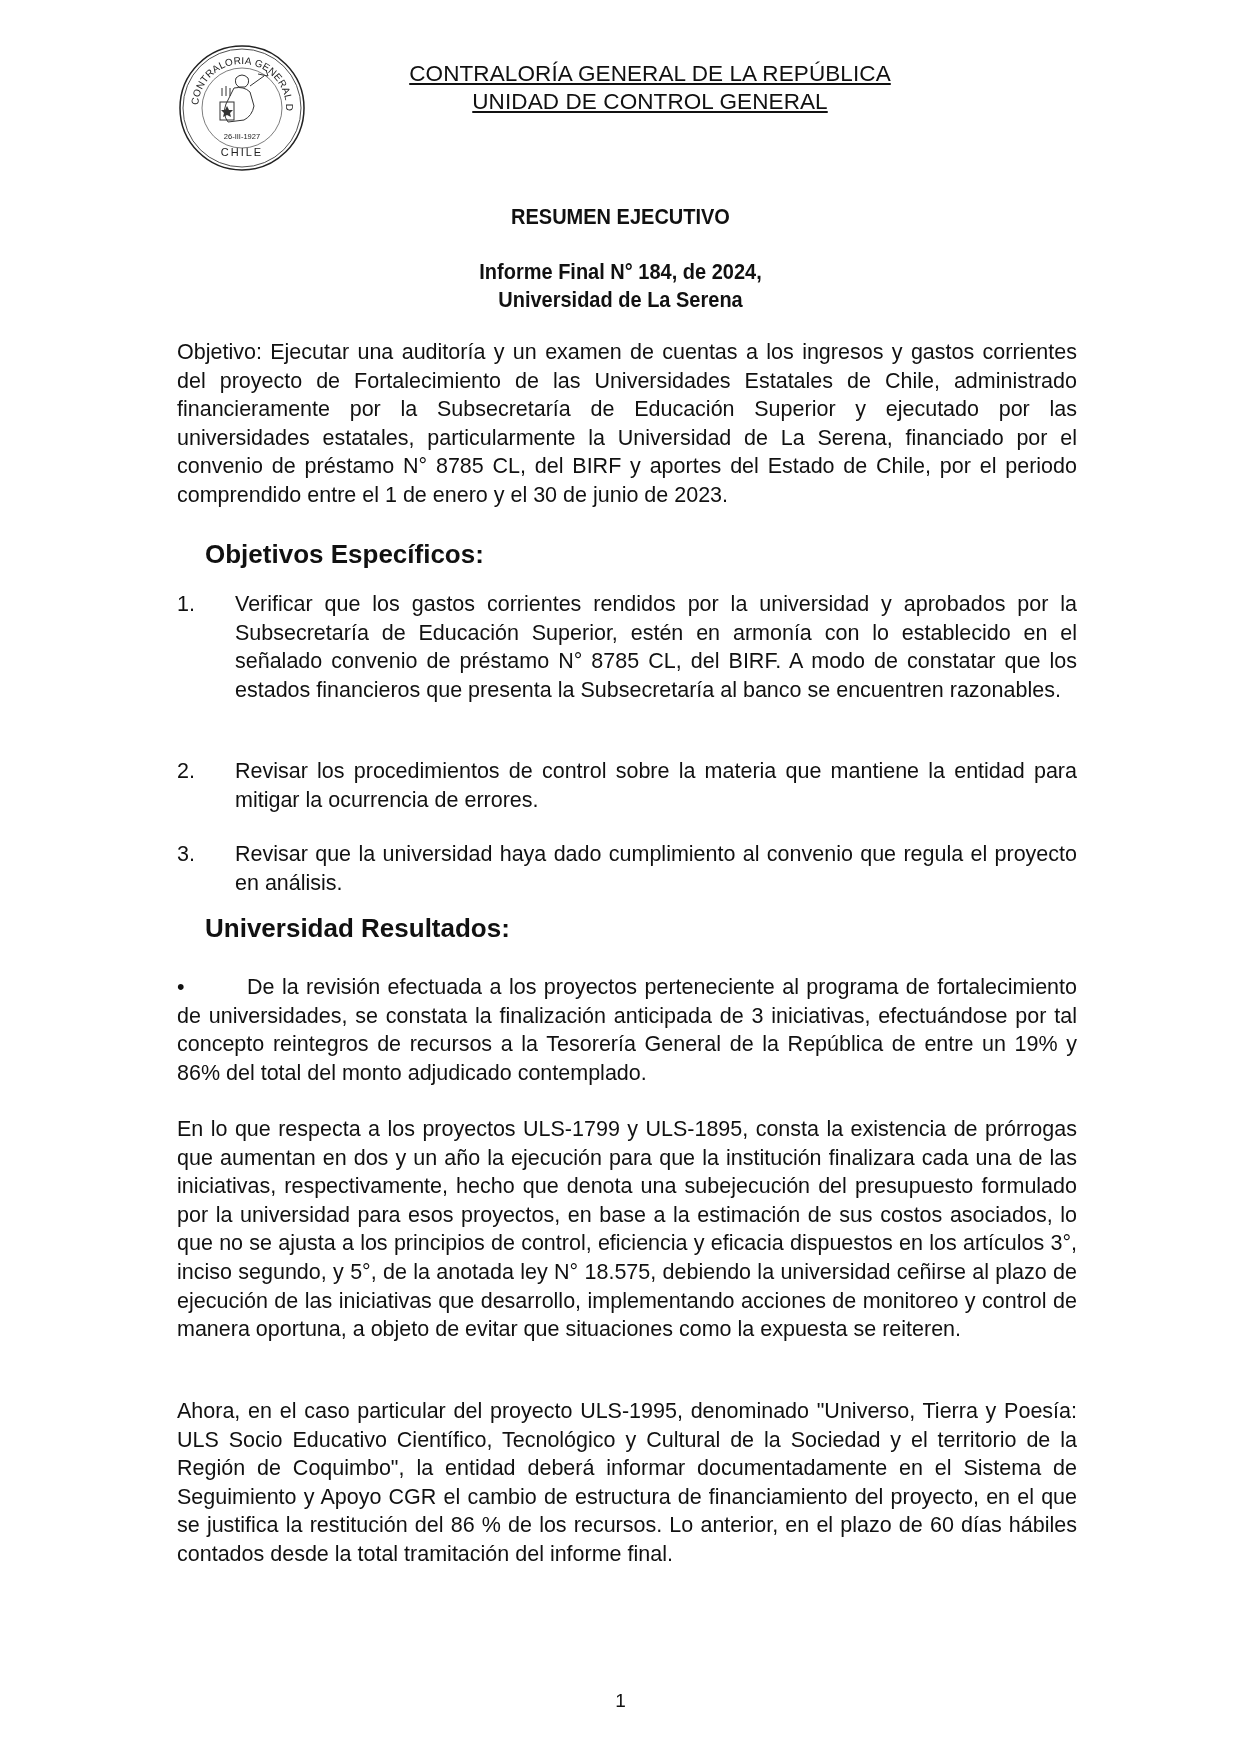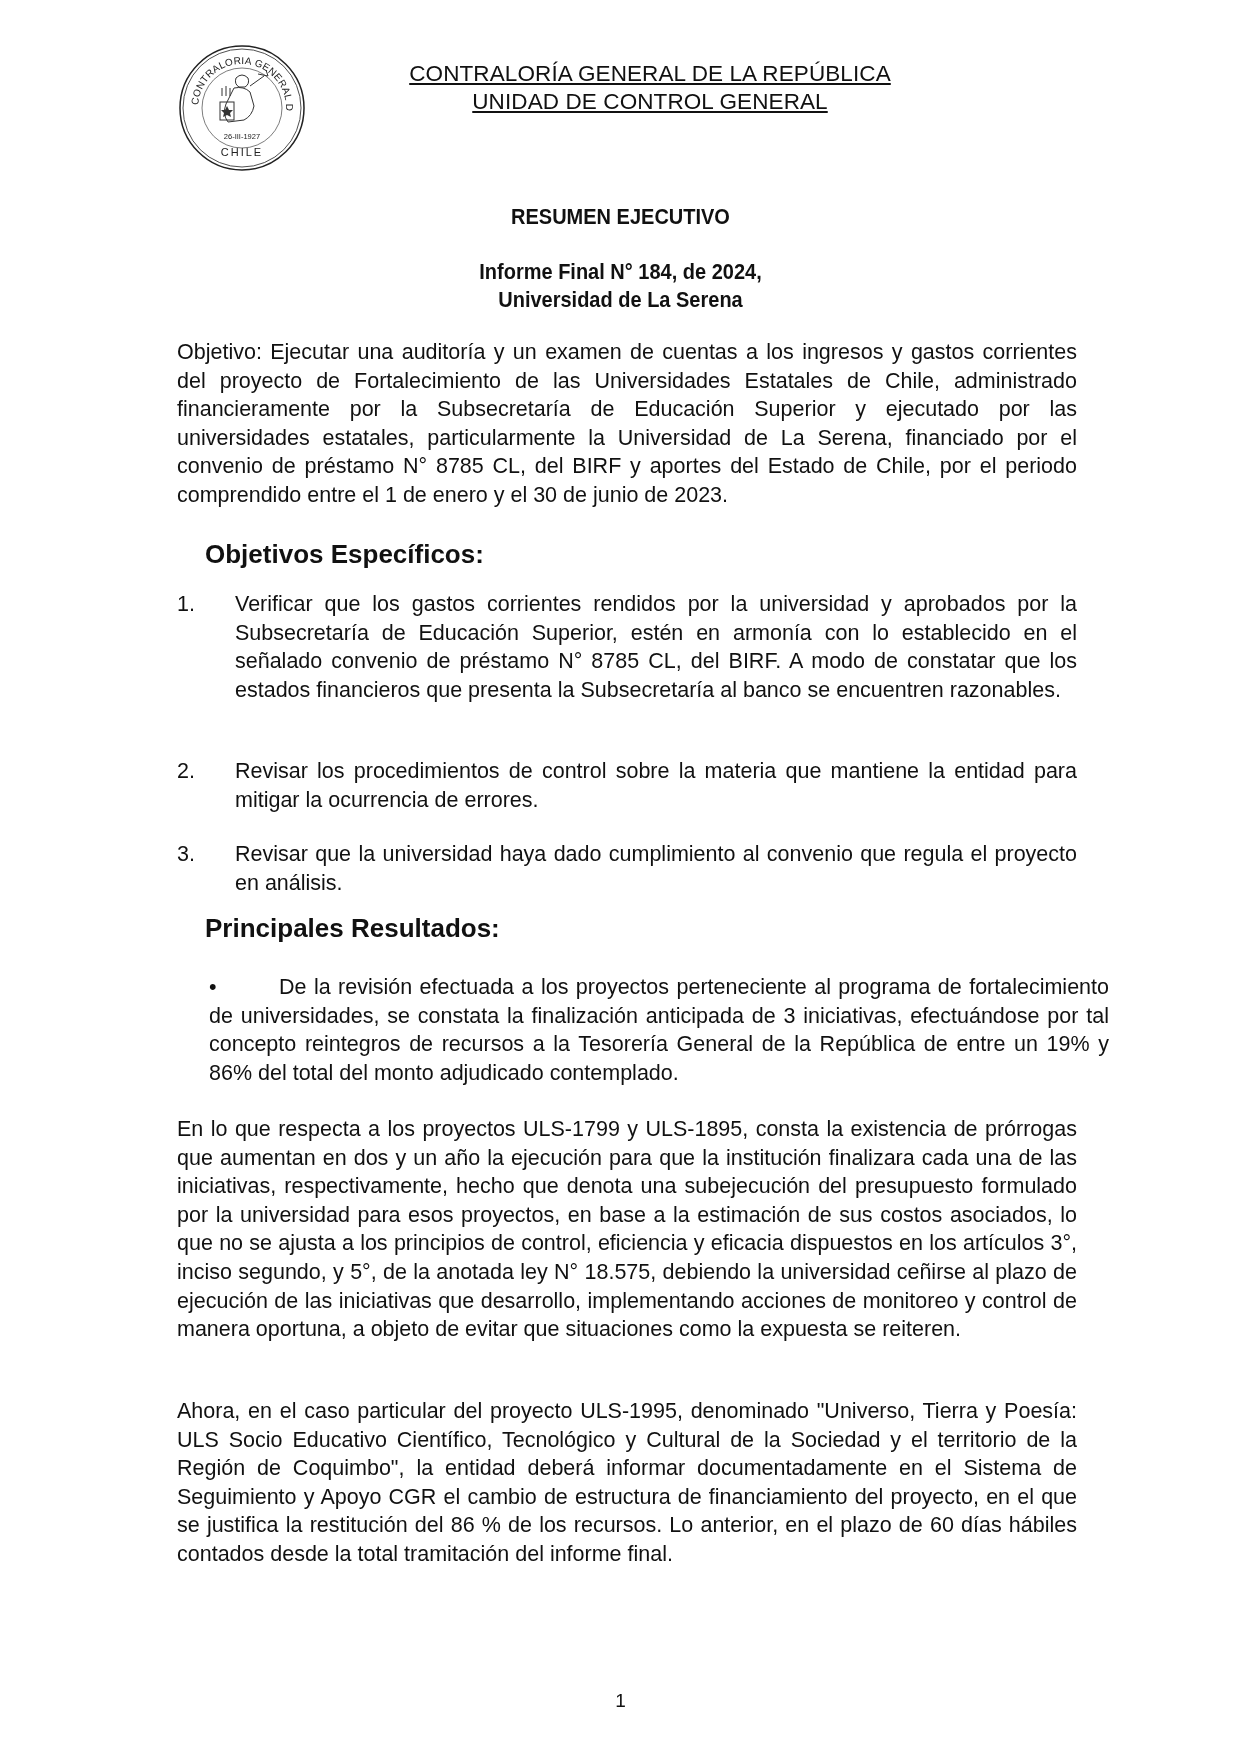--- a/index.html
+++ b/index.html
@@ -82,23 +82,23 @@
 </div>
 <div class="list-item" style="top:757px;">
   <span class="list-num">2.</span>
   <span class="list-text">Revisar los procedimientos de control sobre la materia que mantiene la entidad para mitigar la ocurrencia de errores.</span>
 </div>
 <div class="list-item" style="top:840px;">
   <span class="list-num">3.</span>
   <span class="list-text">Revisar que la universidad haya dado cumplimiento al convenio que regula el proyecto en análisis.</span>
 </div>
 
-<div class="section-h" style="top:914px;">Principales Resultados:</div>
+<div class="section-h" style="top:914px;">Universidad Resultados:</div>
 
-<div class="body-block" style="top:973px;margin-left:32px;">
+<div class="body-block" style="top:973px;">
   <span class="bullet">•</span><span>De la revisión efectuada a los proyectos perteneciente al programa de fortalecimiento de universidades, se constata la finalización anticipada de 3 iniciativas, efectuándose por tal concepto reintegros de recursos a la Tesorería General de la República de entre un 19% y 86% del total del monto adjudicado contemplado.</span>
 </div>
 
 <div class="body-block" style="top:1115px;">En lo que respecta a los proyectos ULS-1799  y ULS-1895, consta la existencia de prórrogas que aumentan en dos y un año la ejecución para que la institución finalizara cada una de las iniciativas, respectivamente, hecho que denota una subejecución del presupuesto formulado por la universidad para esos proyectos, en base a la estimación de sus costos asociados, lo que no se ajusta a los principios de control, eficiencia y eficacia dispuestos en los artículos 3°, inciso segundo, y 5°, de la anotada ley N° 18.575, debiendo la universidad ceñirse al plazo de ejecución de las iniciativas que desarrollo, implementando acciones de monitoreo y control de manera oportuna, a objeto de evitar que situaciones como la expuesta se reiteren.</div>
 
 <div class="body-block" style="top:1397px;">Ahora, en el caso particular del proyecto ULS-1995, denominado "Universo, Tierra y Poesía: ULS Socio Educativo Científico, Tecnológico y Cultural de la Sociedad y el territorio de la Región de Coquimbo", la entidad deberá informar documentadamente en el Sistema de Seguimiento y Apoyo CGR el cambio de estructura de financiamiento del proyecto, en el que se justifica la restitución del 86 % de los recursos. Lo anterior, en el plazo de 60 días hábiles contados desde la total tramitación del informe final.</div>
 
 <div class="page-num">1</div>
 
 </body></html>

